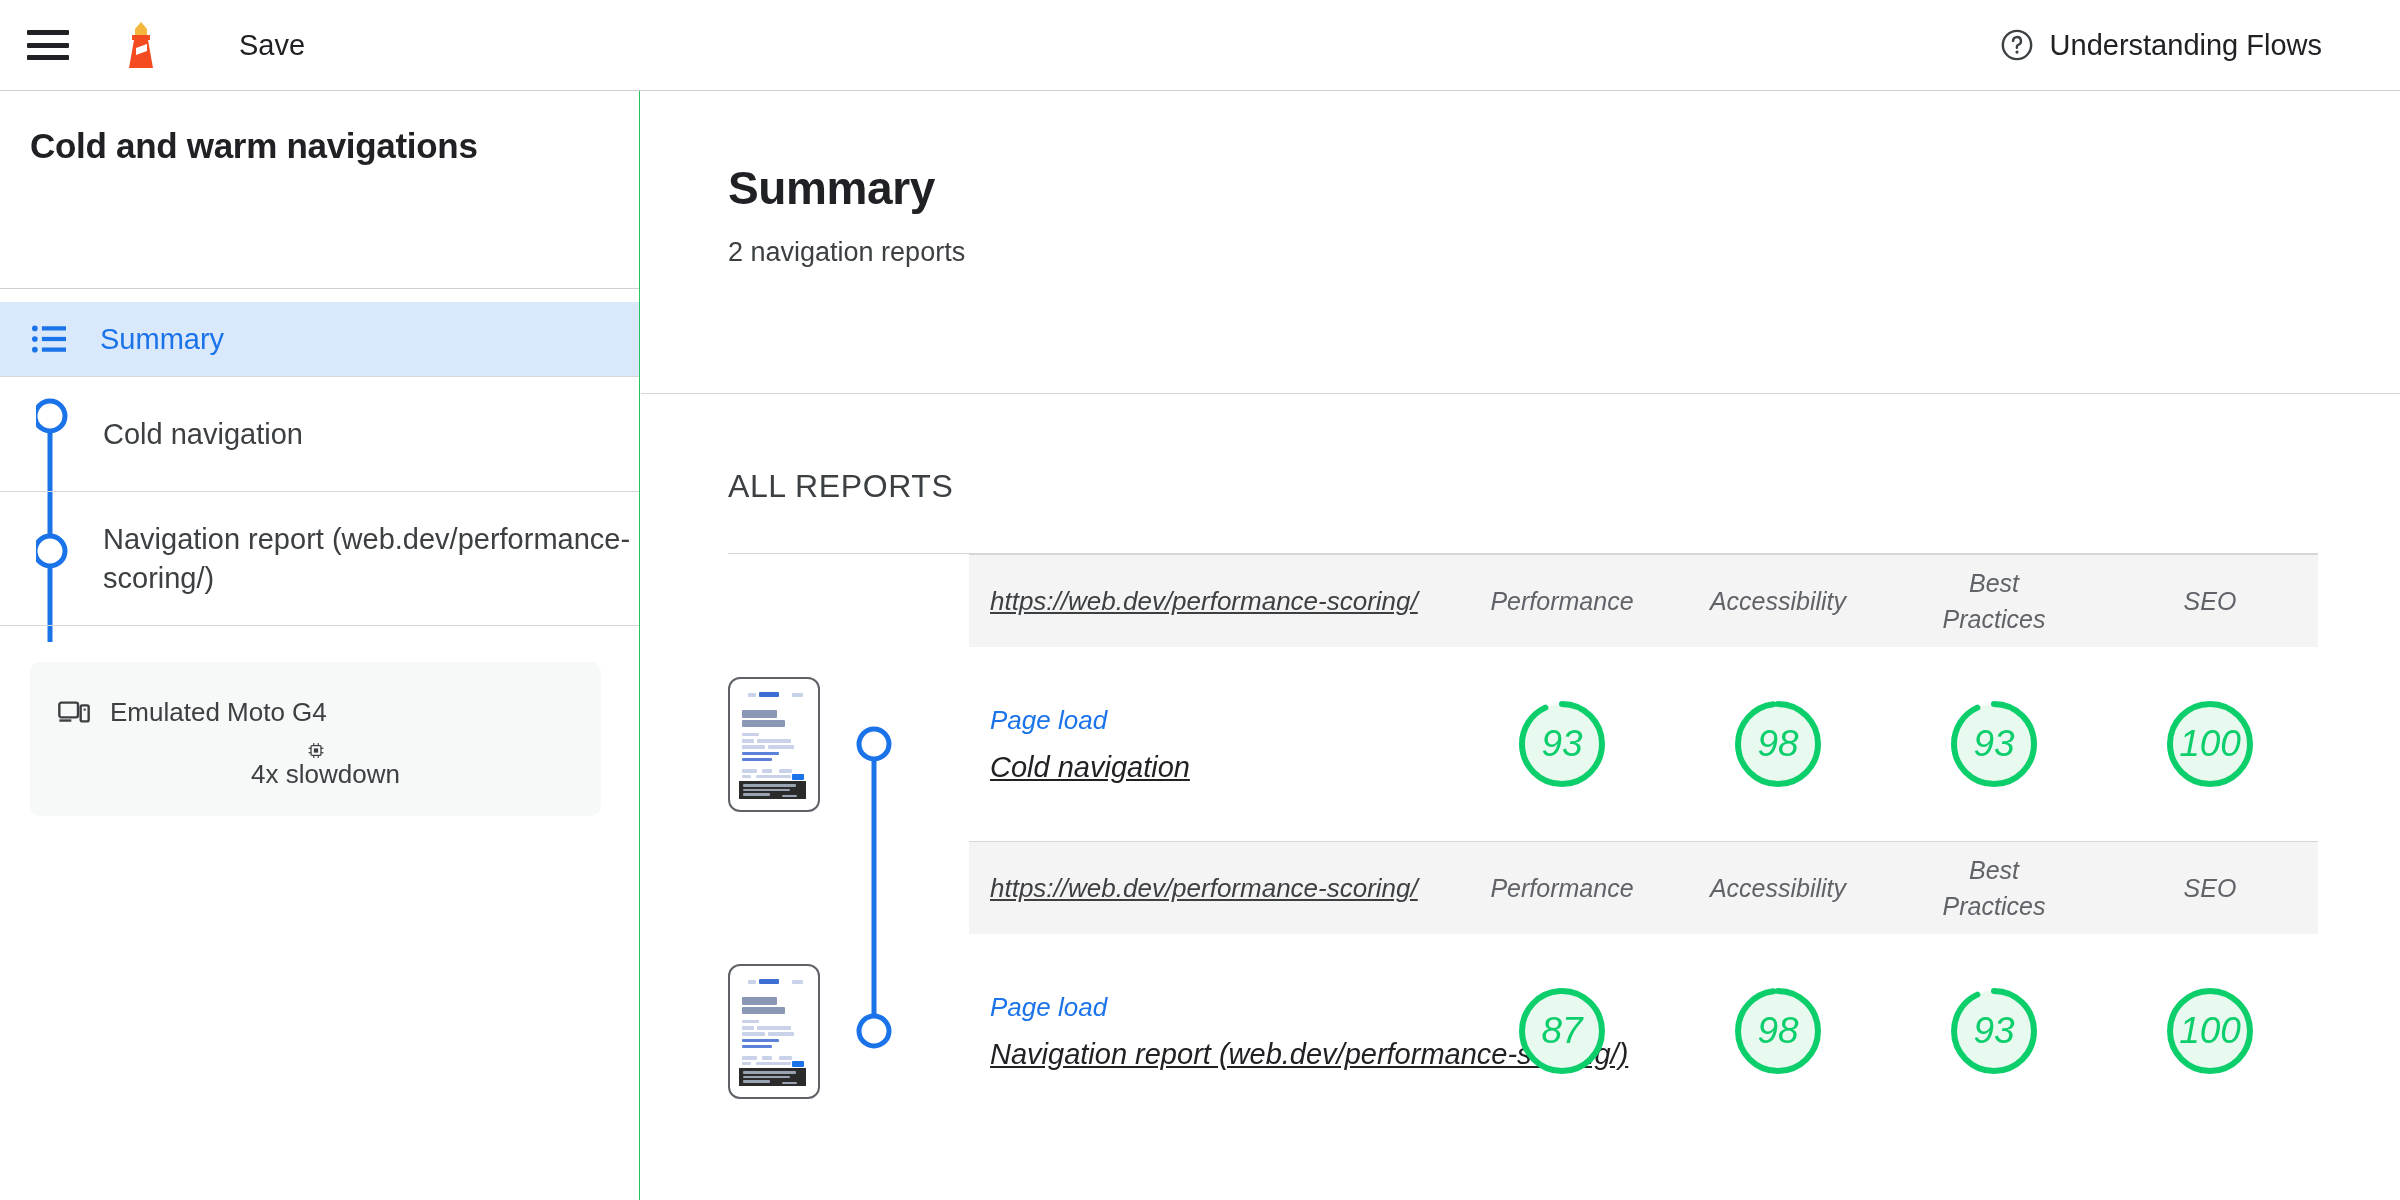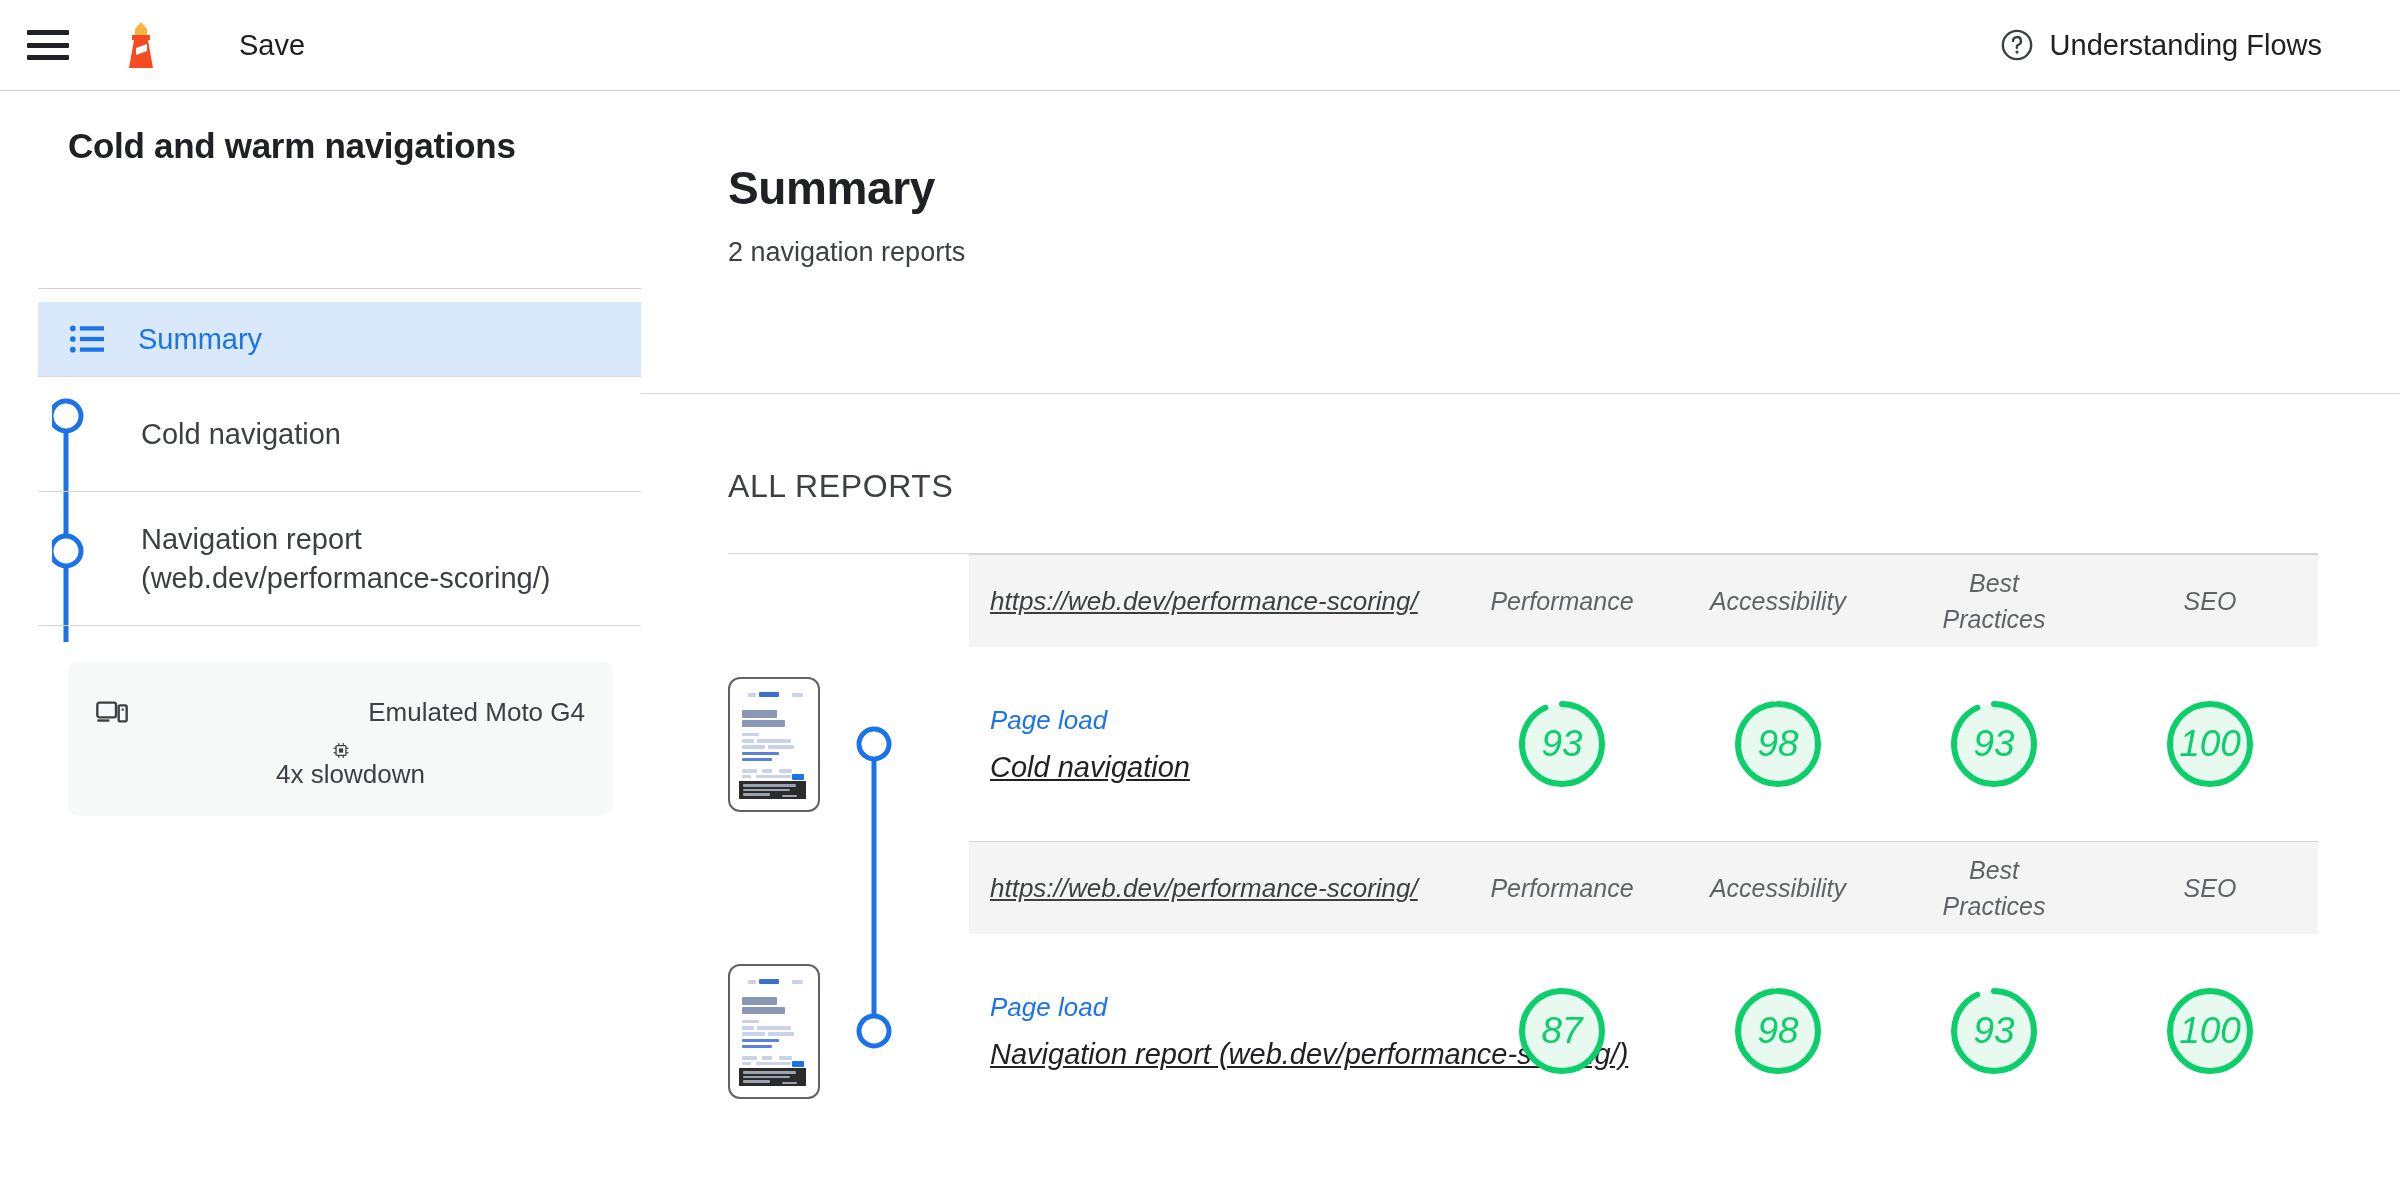--- a/index.html
+++ b/index.html
@@ -41,25 +41,24 @@
   }
   .topbar-right {
     margin-left: auto; margin-right: 78px;
     display: flex; align-items: center; cursor: pointer;
   }
   .help-icon { width: 34px; height: 34px; display:block; }
   .topbar-right-label { margin-left: 16px; font-size: 29px; color: #202124; }
 
   
   .sidebar {
-    position: absolute; top: 91px; left: 16px;
+    position: absolute; top: 91px; left: 0;
     width: 640px; height: 1109px;
     background: #fff;
-    border-right: 5px solid #22c55e;
-    padding-left: 22px;
+    border-right: 1px solid #22c55e;
   }
   .sb-header { padding: 35px 30px 42px 30px; border-bottom: 1px solid #cfcfcf; height: 198px;}
   .sb-flow-title { font-size: 35px; font-weight: bold; color: #202124; letter-spacing: -0.3px; }
   .sb-flow-date { margin-top: 16px; font-size: 25px; color: #5f6368; }
 
   .sb-item {
     position: relative;
     border-bottom: 1px solid #d6d6d6;
     display: flex; align-items: center;
     cursor: pointer;
@@ -76,21 +75,21 @@
   .sb-step-label { font-size: 29px; color: #3c4043; line-height: 1.33; }
 
   
   .sb-rail { position: absolute; left: 36px; width: 70px; top: 0; bottom: 0; pointer-events: none; }
 
   .sb-devbox {
     margin: 36px 38px 0 30px;
     background: #f7f8f8; border-radius: 10px;
     padding: 26px 28px;
   }
-  .sb-devrow { display: flex; align-items: center; height: 48px; justify-content: space-between; }
+  .sb-devrow { display: flex; align-items: center; height: 48px; }
   .sb-devrow + .sb-devrow { margin-top: 6px; flex-direction: column; }
   .sb-dev-icon { width: 32px; height: 32px; display:block; }
   .sb-dev-label { margin-left: 20px; font-size: 26px; color: #3c4043; }
 
   
   .main { position: absolute; top: 91px; left: 641px; width: 1759px; height: 1109px; background: #fff; }
 
   .main-head { padding: 70px 0 0 87px; height: 303px; border-bottom: 1px solid #d6d6d6; }
   .main-title { font-size: 46px; font-weight: bold; color: #202124; letter-spacing: -0.4px; }
   .main-sub { margin-top: 22px; font-size: 27px; color: #3c4043; }

